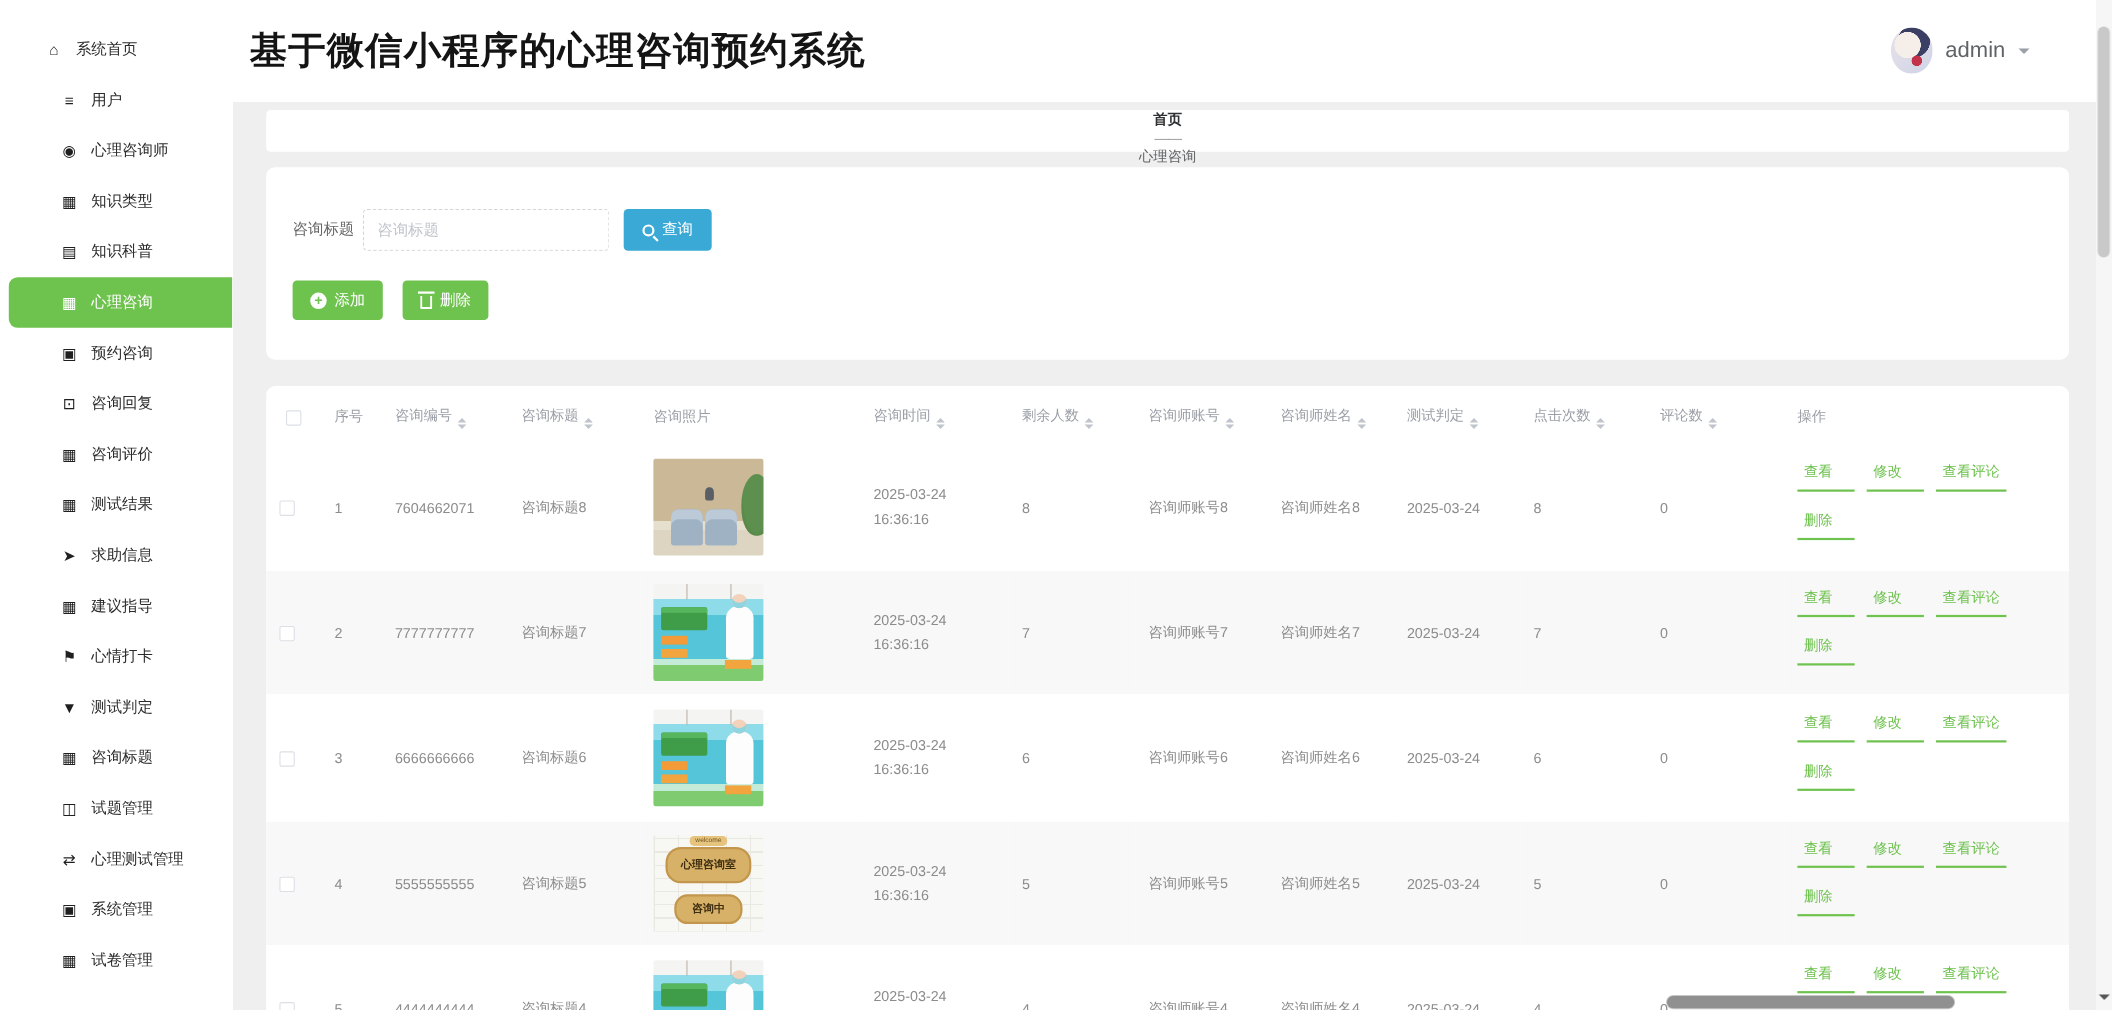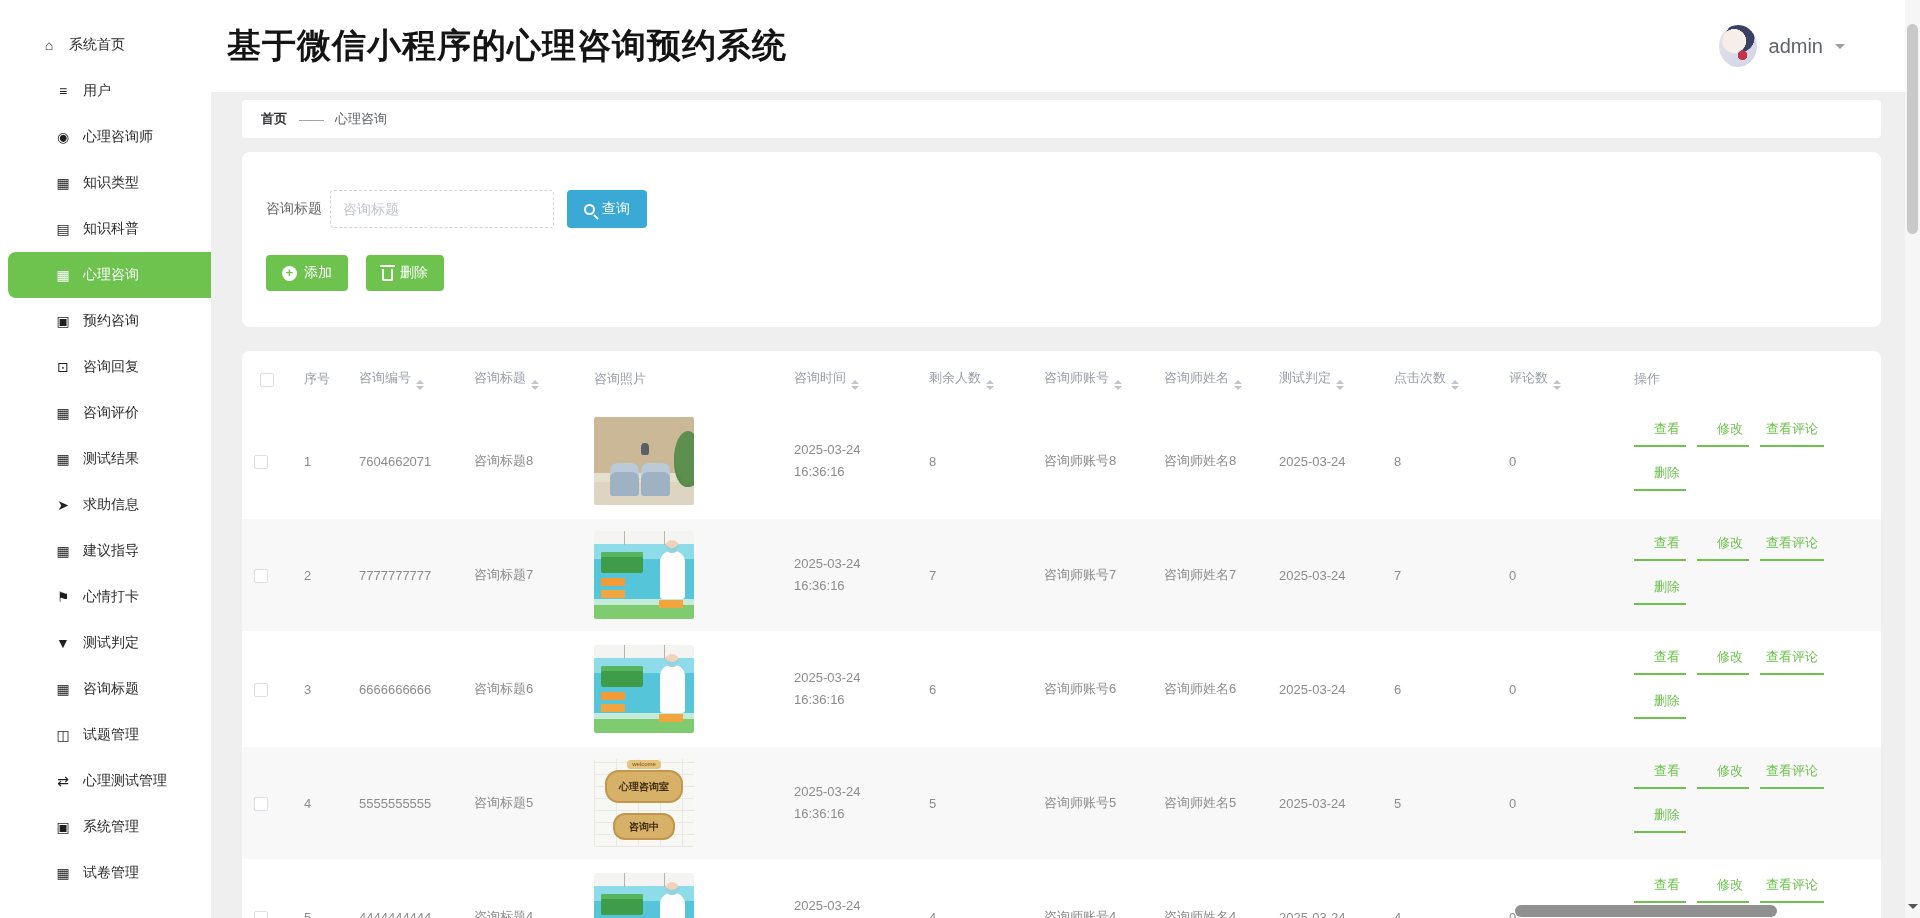--- a/index.html
+++ b/index.html
@@ -24,21 +24,21 @@
     background:
       radial-gradient(circle at 62% 72%, #c2334a 0 12%, transparent 13%),
       radial-gradient(circle at 40% 38%, #f6efe9 0 34%, transparent 35%),
       radial-gradient(circle at 55% 30%, #3a3f63 0 40%, transparent 41%),
       linear-gradient(135deg,#e9e2ea,#cfd4e6); }
   .user-name { font-size:20px; color:#5f6368; }
   .caret-down { width:0; height:0; border:5px solid transparent; border-top-color:#9aa0a6; margin-top:5px; }
 
   
   .content { position:absolute; left:211px; top:92px; right:15px; bottom:0; padding:8px 24px 0 31px; }
-  .card { background:#fff; border-radius:6px; }
+  .card { background:#fff; border-radius:6px;flex-direction:column; }
 
   .breadcrumb { height:38px; display:flex; align-items:center; padding:0 19px; font-size:13px; border-radius:4px; }
   .bc-home { color:#303133; font-weight:bold; cursor:pointer; }
   .bc-sep { color:#9a9a9a; margin:0 12px; letter-spacing:-1px; }
   .bc-current { color:#606266; }
 
   .search-card { margin-top:14px; padding:38px 24px 36px 24px; border-radius:8px; }
   .search-row { display:flex; align-items:center; }
   .search-label { font-size:14px; color:#666; margin-right:8px; }
   .search-input { width:224px; height:38px; border:1px dashed #d4d4d4; border-radius:4px; padding:0 12px;
@@ -67,21 +67,21 @@
   .sort-caret { display:inline-flex; flex-direction:column; gap:2px; margin-left:5px; vertical-align:-2px; cursor:pointer; }
   .sort-caret::before { content:""; width:0; border:4px solid transparent; border-top-width:0; border-bottom-color:#c0c4cc; }
   .sort-caret::after { content:""; width:0; border:4px solid transparent; border-bottom-width:0; border-top-color:#c0c4cc; }
   tbody td { padding:12px 12px; font-size:13px; color:#8c8c8c; vertical-align:middle; border-bottom:2px solid #fff; }
   tbody tr.striped td { background:#f8f8f8; }
   .checkbox { width:14px; height:14px; border:1px solid #dcdfe6; border-radius:2px; background:#fff; display:inline-block; cursor:pointer; vertical-align:middle; }
   .time-cell div { line-height:22px; }
 
   .ops-cell { }
   .ops-line { display:flex; gap:11px; margin-bottom:14px; flex-wrap:nowrap; }
-  .op { color:var(--green); font-size:13px; text-align:right; padding:3px 6px 7px 6px; min-width:52px;
+  .op { color:var(--green); font-size:13px; text-align:left; padding:3px 6px 7px 6px; min-width:52px;
     border-bottom:2px solid var(--green); cursor:pointer; white-space:nowrap; }
 
   
   .photo { width:100px; height:88px; position:relative; overflow:hidden; border-radius:2px; display:block; }
   .photo i { position:absolute; display:block; font-style:normal; }
   .photo-room { background:linear-gradient(180deg,#cbb897 0 64%,#e6dfcd 64% 74%,#ddd5c2 74% 100%); }
   .photo-room::before { content:""; position:absolute; left:47px; top:26px; width:8px; height:12px; background:#5a5f66; border-radius:40% 40% 20% 20%; }
   .photo-room .p1 { left:16px; bottom:9px; width:29px; height:33px; background:#9fb2c4; border-radius:7px 7px 3px 3px; box-shadow:inset 0 9px 0 #bcc9d6; }
   .photo-room .p2 { right:24px; bottom:9px; width:29px; height:33px; background:#9fb2c4; border-radius:7px 7px 3px 3px; box-shadow:inset 0 9px 0 #bcc9d6; }
   .photo-room .p3 { right:-8px; top:14px; width:28px; height:56px; background:radial-gradient(ellipse at 50% 40%,#5d8f4e 0 60%,#487a3c 100%); border-radius:50% 50% 45% 45%; }

